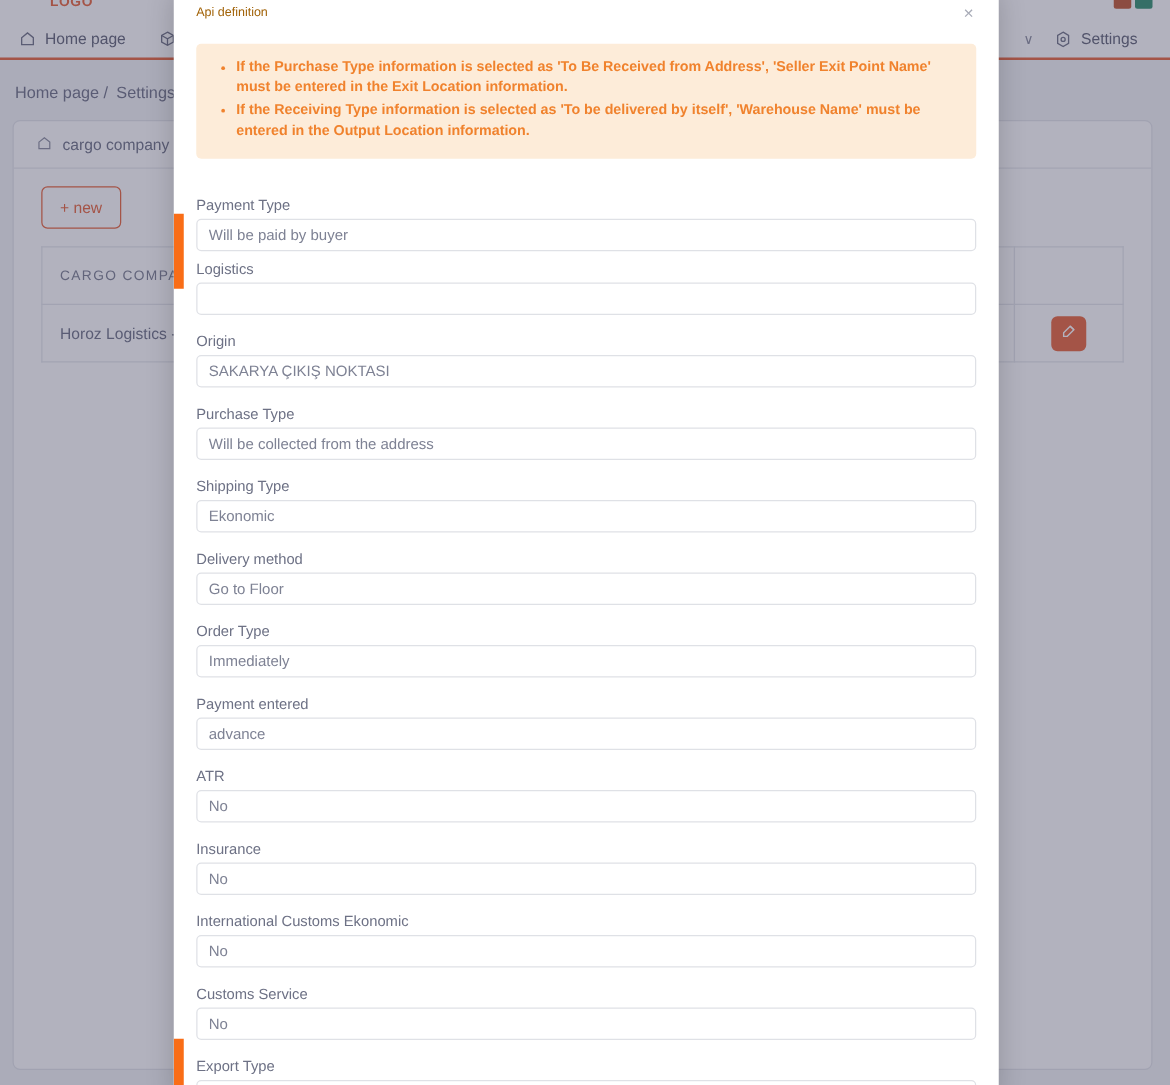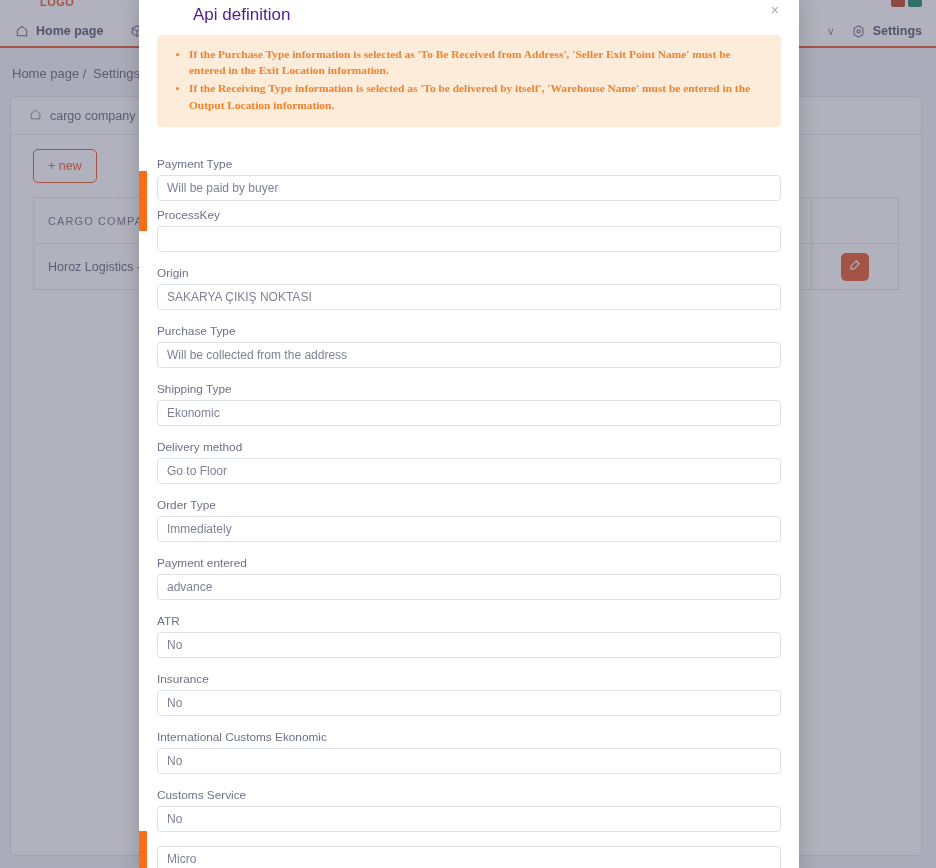--- a/index.html
+++ b/index.html
@@ -51,21 +51,20 @@
 
   .nav-item {
     display: flex;
     align-items: center;
     gap: 7px;
     font-size: 12.5px;
     color: #5f6275;
     margin-right: 26px;
     white-space: nowrap;
     cursor: pointer;
-    font-weight: bold;
   }
   .nav-item .ico { display:inline-flex; width:15px; height:15px; align-items:center; justify-content:center; }
   .nav-item svg { display:block; }
 
   .nav-spacer { flex: 1; }
 
   .chev-right {
     font-size: 11px;
     color: #8a8d9e;
     margin-right: 16px;
@@ -205,44 +204,43 @@
     top: 840px;
     height: 46px;
   }
 
   .modal-head {
     position: relative;
     padding: 14px 18px 0 18px;
     height: 44px;
   }
   .modal-title {
-    font-size: 17px;
-    color: #4c1d95;
-    margin-left: 36px;
+    font-size: 10px;
+    color: #a16207;
   }
   .modal-close {
     position: absolute;
     right: 16px;
     top: 10px;
     font-size: 14px;
     color: #a9acb8;
     cursor: pointer;
     line-height: 1;
     background: none;
     border: none;
     padding: 2px 4px;
   }
 
   .alert {
     margin: 0 18px;
     background: #fdecd9;
     border-radius: 4px;
     padding: 11px 14px 12px 14px;
   }
-  .alert ul { margin: 0; padding-left: 18px; font-family: Liberation Serif, serif; }
+  .alert ul { margin: 0; padding-left: 18px; }
   .alert li {
     color: #f0822d;
     font-size: 11.4px;
     font-weight: bold;
     line-height: 1.42;
     margin-bottom: 2px;
   }
   .alert li::marker { font-size: 10px; }
 
   .form { padding: 10px 18px 0 18px; }
@@ -299,21 +297,21 @@
               <path d="M4 7.5 12 12l8-4.5M12 12v9"></path>
           </svg>
         </span>
         <span>P</span>
       </div>
 
       <div class="nav-spacer"></div>
 
       <div class="chev-right">∨</div>
 
-      <div class="nav-item" style="margin-right:0;">
+      <div class="nav-item" style="margin-right:12px;">
         <span class="ico">
           <svg width="15" height="15" viewBox="0 0 24 24" fill="none" stroke="#6f7285" stroke-width="1.7">
             <path d="M12 2.8 19 7v10l-7 4.2L5 17V7z"></path>
               <circle cx="12" cy="12" r="2.6"></circle>
           </svg>
         </span>
         <span>Settings</span>
       </div>
     </div>
 
@@ -392,21 +390,21 @@
   </div>
 
   <div class="form">
 
     <div class="field">
       <label>Payment Type</label>
       <input type="text" value="Will be paid by buyer" style="">
     </div>
 
     <div class="field">
-      <label>ProcessKey</label>
+      <label>Logistics</label>
       <input type="text" value="" style="">
     </div>
 
     <div class="field gap">
       <label>Origin</label>
       <input type="text" value="SAKARYA ÇIKIŞ NOKTASI" style="">
     </div>
 
     <div class="field gap">
       <label>Purchase Type</label>
@@ -447,17 +445,18 @@
       <label>International Customs Ekonomic</label>
       <input type="text" value="No" style="">
     </div>
 
     <div class="field gap">
       <label>Customs Service</label>
       <input type="text" value="No" style="">
     </div>
 
     <div class="field gap">
+      <label>Export Type</label>
       <input type="text" value="Micro" style="">
     </div>
 
   </div>
 </div>
 
 </body></html>

